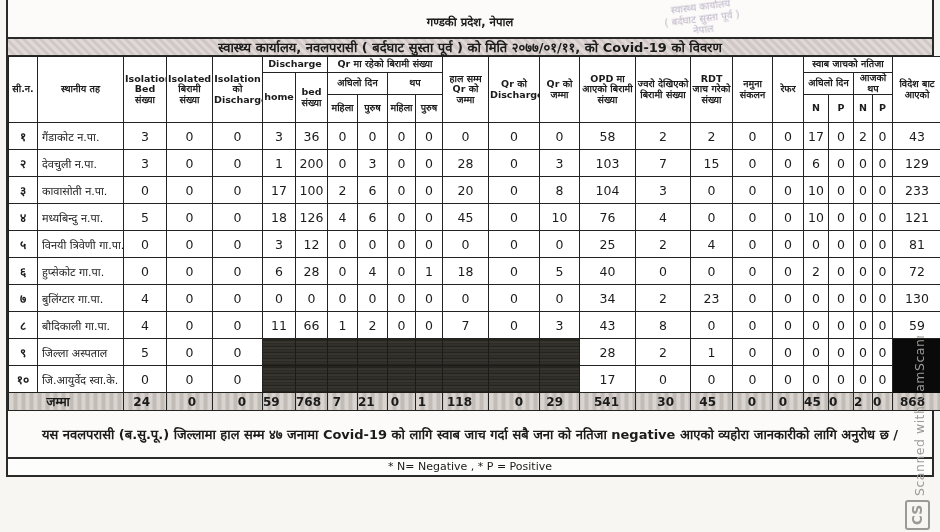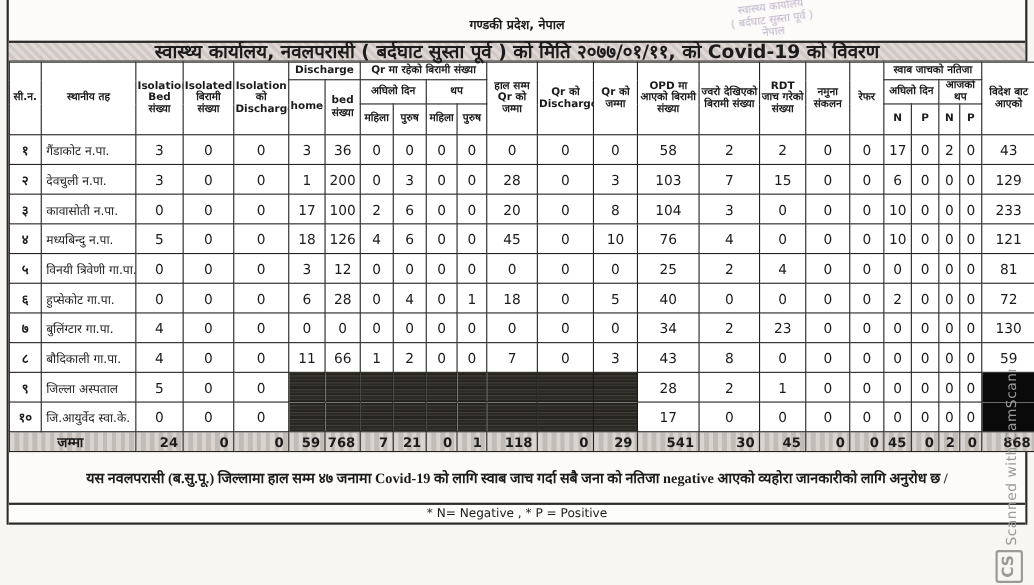--- a/index.html
+++ b/index.html
@@ -28,21 +28,21 @@
     font-size:10px; line-height:1.15; text-align:center;
     filter:blur(0.4px);
     pointer-events:none;
   }
 
   .banner {
     height:19px; line-height:18px;
     background:#d9d0cd;
     background-image:repeating-linear-gradient(45deg, rgba(255,255,255,.18) 0 3px, rgba(0,0,0,.04) 3px 6px);
     border-top:2px solid #2a2a28; border-bottom:1px solid #2a2a28;
-    text-align:center; font-weight:bold; font-size:17px;
+    text-align:center; font-weight:bold; font-size:13px;
   }
 
   table { border-collapse:collapse; table-layout:fixed; width:100%; background:#fff; }
   th, td { border:1px solid #232321; overflow:hidden; }
   thead th {
     font-weight:bold; font-size:9.5px; line-height:1.12;
     text-align:center; vertical-align:middle; padding:0 1px;
   }
   thead tr.h1 th { height:16px; }
   thead tr.h2 th { height:17px; }
@@ -52,32 +52,32 @@
   }
   tbody td.sn { font-size:12px; font-weight:bold; }
   tbody td.name { text-align:left; padding-left:4px; font-size:11px; white-space:nowrap; }
   td.redacted {
     background:repeating-linear-gradient(180deg,#26241f 0 2px,#45413a 2px 3px,#2c2a25 3px 5px,#3a3731 5px 6px);
     border-color:#1d1b17;
   }
   td.redacted-solid { background:#0a0a0a; border-color:#0a0a0a; }
   tfoot td {
     height:18px; font-size:12px; font-weight:bold;
-    text-align:right; padding-right:4px; vertical-align:middle;
+    text-align:right; padding-right:16px; vertical-align:middle;
     background:#ccc6c0;
     background-image:repeating-linear-gradient(90deg, rgba(255,255,255,.25) 0 4px, rgba(0,0,0,.05) 4px 8px);
     border:1px solid #232321;
   }
   tfoot td.total-label { text-align:center; font-size:12.5px; }
 
   .note-area {
     height:46px; display:flex; align-items:center; justify-content:center;
     padding:0 30px;
   }
-  .note { font-size:13px; font-weight:bold; text-align:center;font-family:Liberation Serif, serif; }
+  .note { font-size:13px; font-weight:bold; text-align:center; }
   .legend-strip {
     height:20px; line-height:16px;
     border-top:2px solid #2a2a28; border-bottom:2px solid #2a2a28;
     text-align:center; font-weight:normal; font-size:11px;
     background:#fdfdfc;
   }
 
   .cam-caption {
     position:absolute; right:13px; bottom:36px;
     writing-mode:vertical-rl; transform:rotate(180deg);

